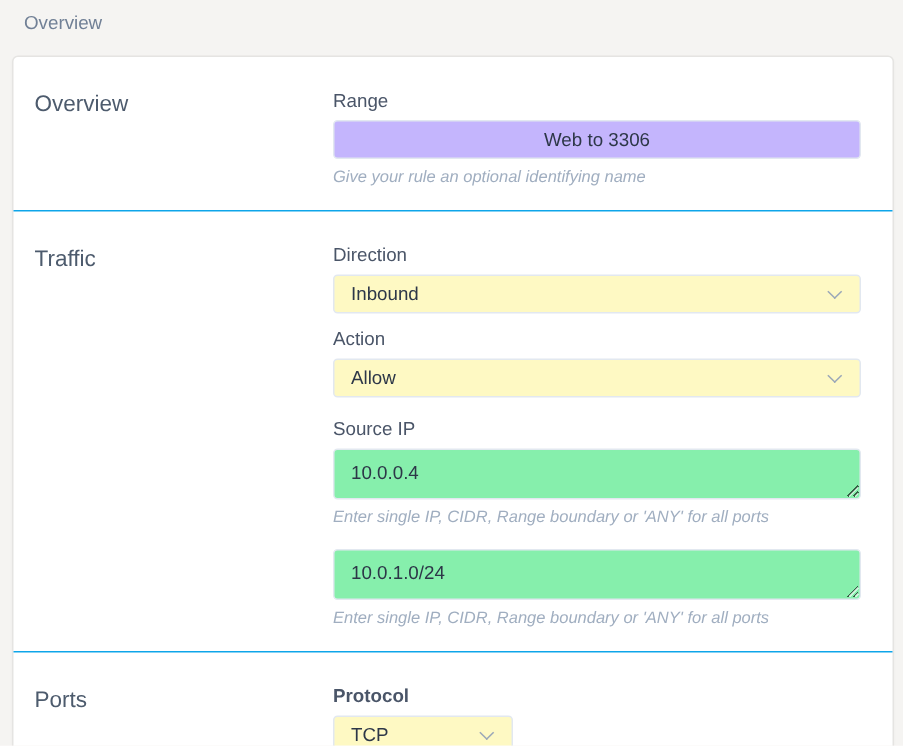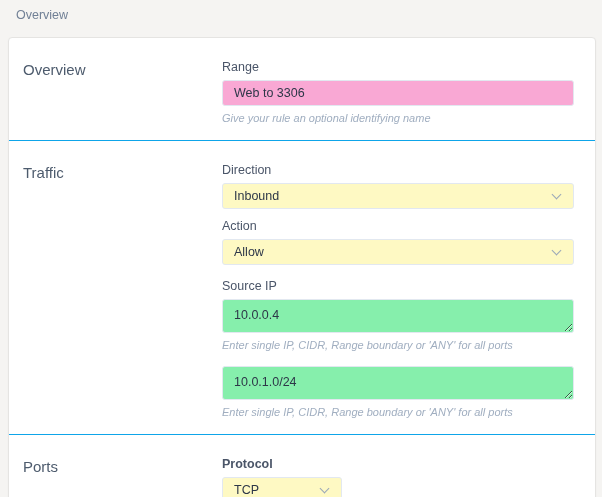--- a/index.html
+++ b/index.html
@@ -49,28 +49,29 @@
     font-size: 12.5px;
     line-height: 13px;
     color: #4a5568;
     margin-bottom: 6px;
   }
   .field-label.bold { font-weight: 700; }
   .text-input {
     display: block;
     width: 100%;
     height: 26px;
-    background: #f9a8d4;
+    background: #c4b5fd;
     border: 1px solid #e2e8f0;
     border-radius: 3px;
     padding: 0 11px;
     font-size: 12.5px;
     color: #2d3748;
     font-family: inherit;
     outline: none;
+    text-align: center;
   }
   .select-box {
     position: relative;
     height: 26px;
     background: #fef9c3;
     border: 1px solid #e2e8f0;
     border-radius: 3px;
     display: flex;
     align-items: center;
     padding: 0 28px 0 11px;

